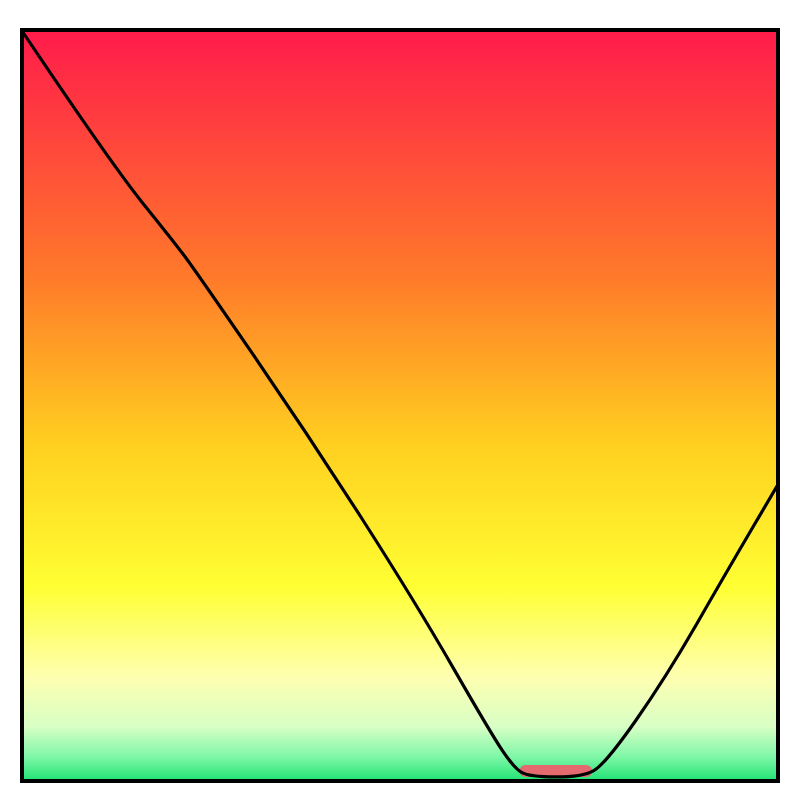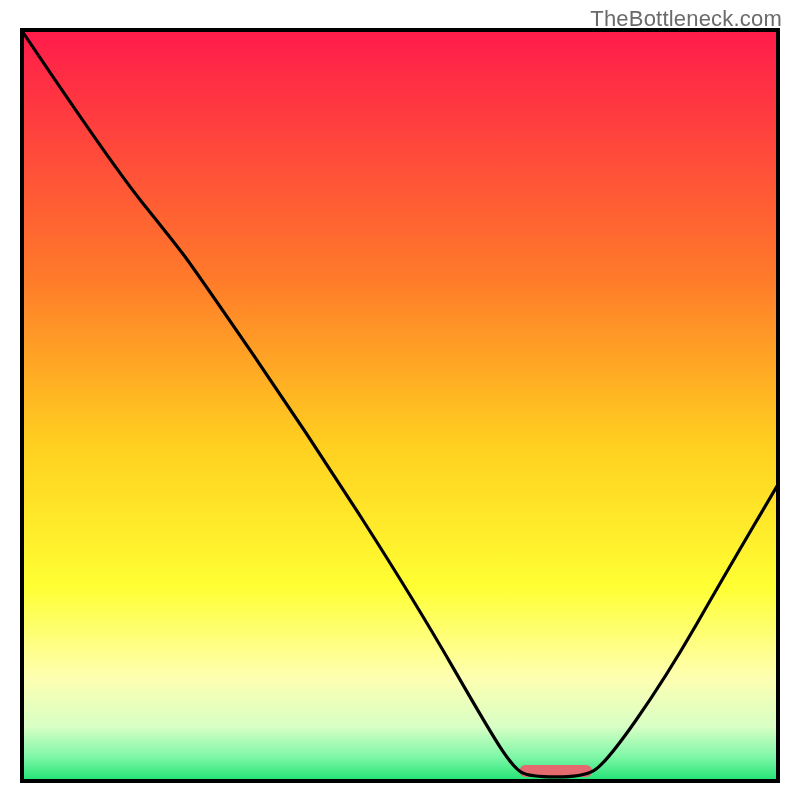--- a/index.html
+++ b/index.html
@@ -23,21 +23,20 @@
     letter-spacing: 0.2px;
   }
   svg {
     display: block;
   }
 </style>
 </head>
 <body>
 
 <div class="chart-container">
-  <div class="watermark">TheBottleneck.com</div>
   <svg id="chart-svg" width="800" height="800">
     <defs>
       <linearGradient id="bg-grad" x1="0" y1="0" x2="0" y2="1">
           <stop offset="0.0%" stop-color="#ff1a4b"></stop>
           <stop offset="33.0%" stop-color="#ff7a2a"></stop>
           <stop offset="55.0%" stop-color="#ffcf1f"></stop>
           <stop offset="74.0%" stop-color="#ffff33"></stop>
           <stop offset="86.0%" stop-color="#feffb0"></stop>
           <stop offset="92.5%" stop-color="#d8ffc5"></stop>
           <stop offset="96.5%" stop-color="#7ff7a7"></stop>

